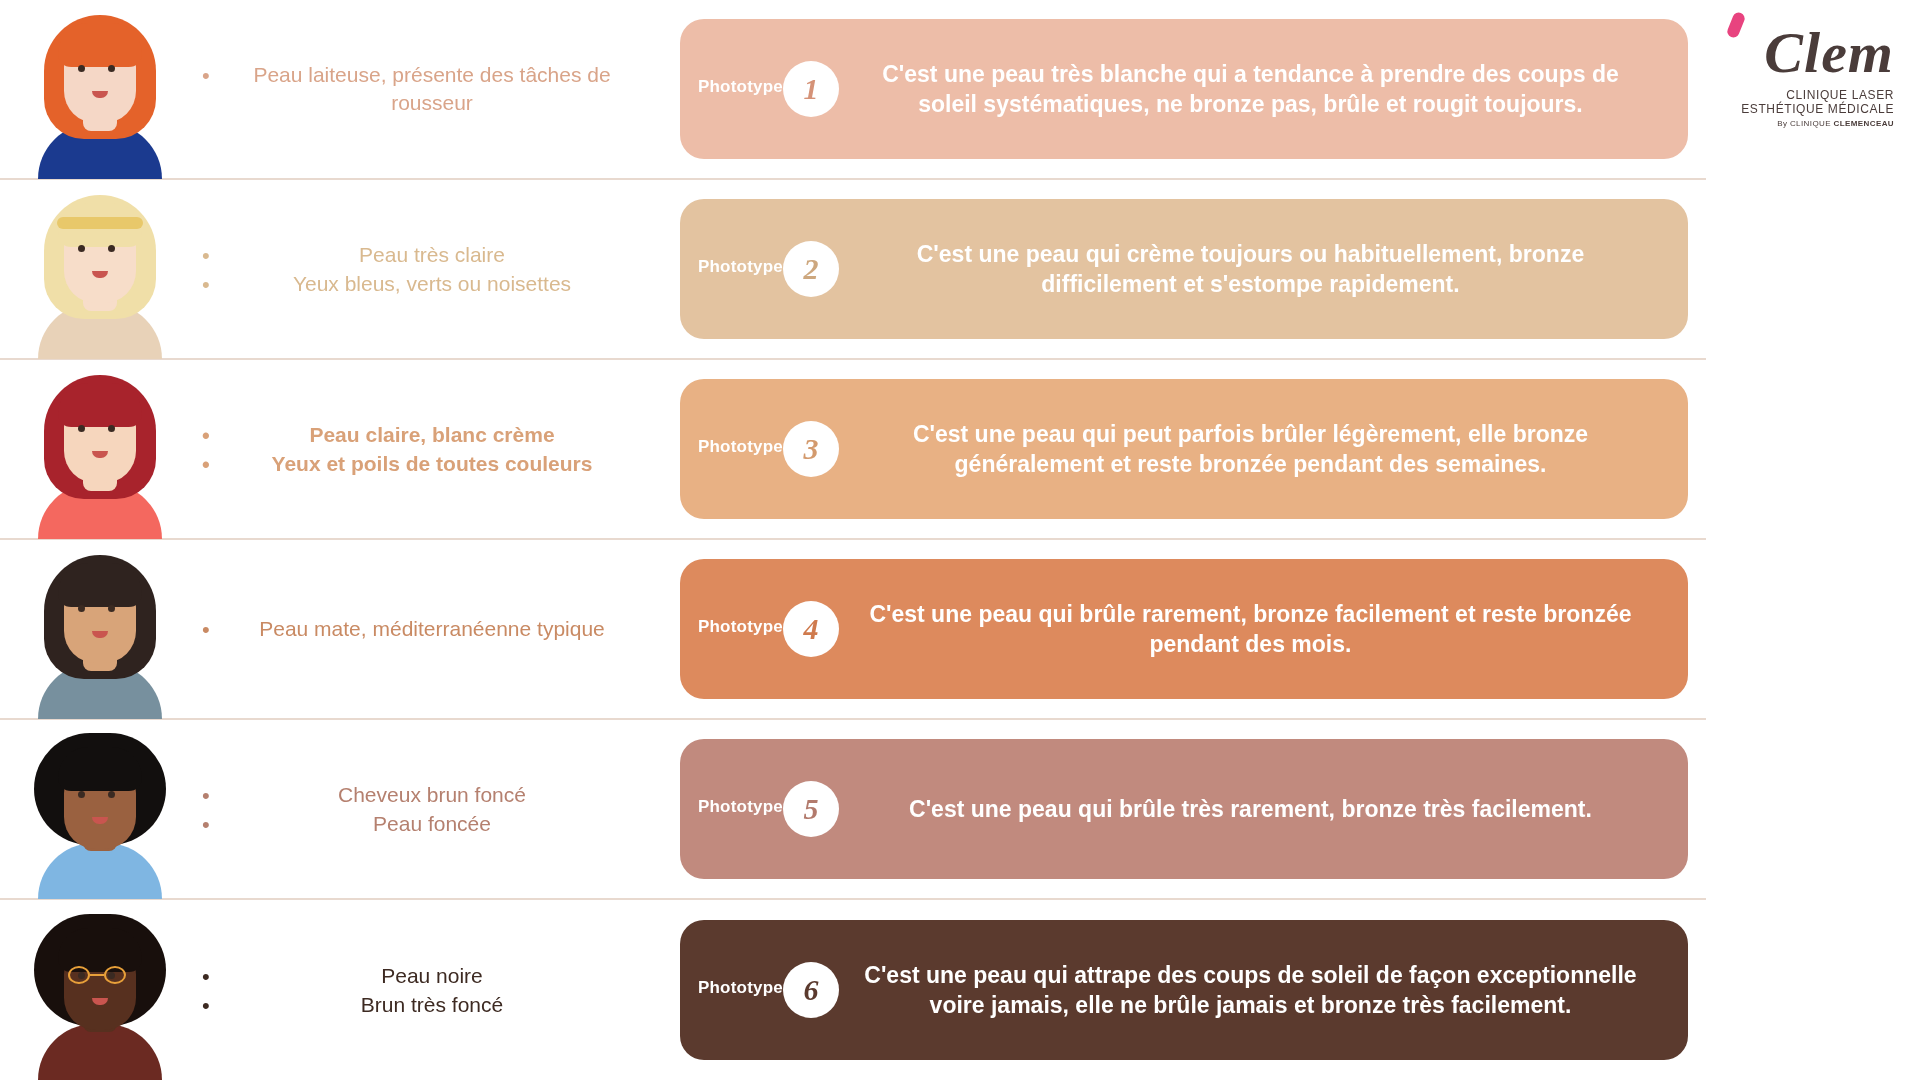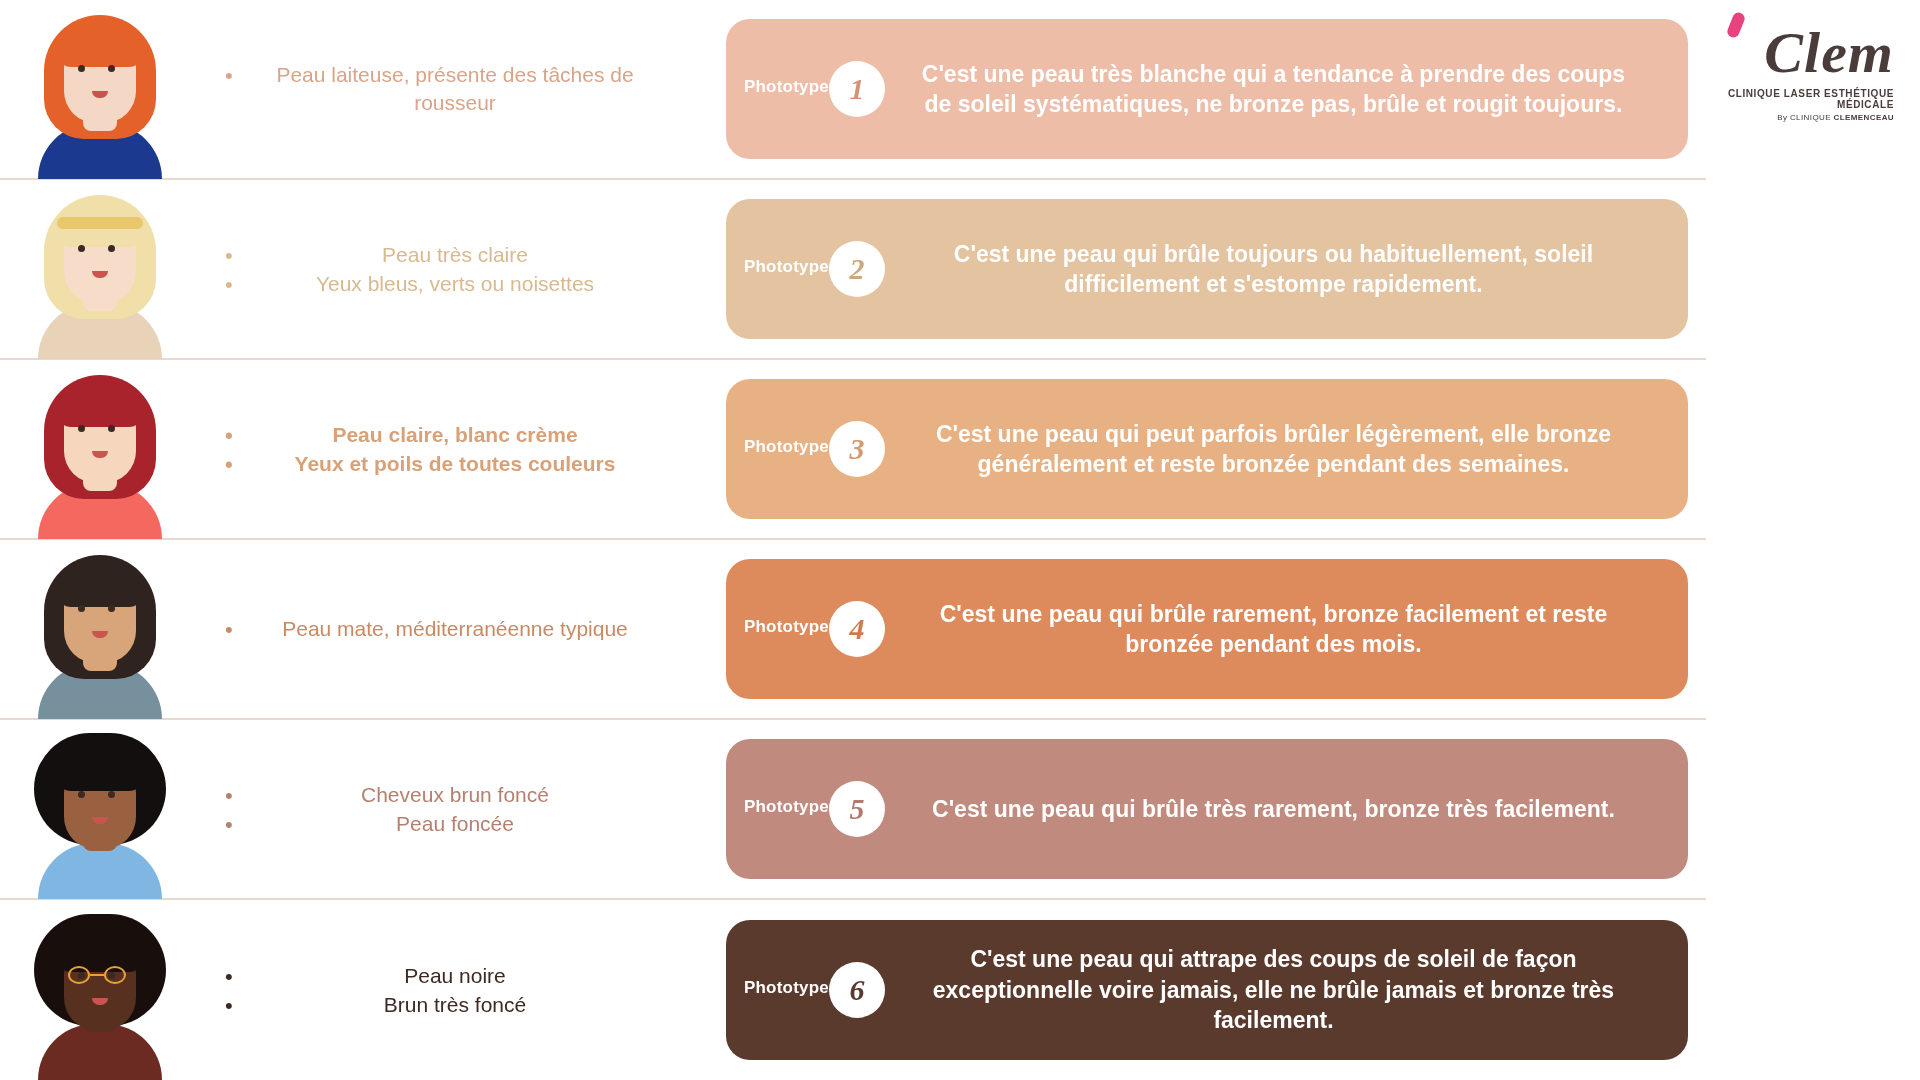--- a/index.html
+++ b/index.html
@@ -16,21 +16,20 @@
   }
 
   
   .row {
     position: relative;
     display: flex;
     align-items: center;
     height: 180px;
     width: 1706px;
     border-bottom: 2px solid #e8d9cf;
-    gap: 23px;
   }
   .row:last-child { border-bottom: none; }
 
   
   .avatar-cell {
     width: 200px;
     height: 180px;
     flex: 0 0 200px;
     position: relative;
     overflow: hidden;
@@ -223,24 +222,24 @@
   .logo-accent {
     position: absolute;
     left: 26px; top: -12px;
     width: 12px; height: 26px;
     background: #e8437f;
     border-radius: 6px;
     transform: rotate(22deg);
   }
   .logo-sub1 {
     margin-top: 6px;
-    font-size: 10px;
+    font-size: 12px;
     letter-spacing: .6px;
     color: #4a3c3a;
-    font-weight: bold;
+    font-weight: normal;
   }
   .logo-sub2 {
     margin-top: 3px;
     font-size: 8px;
     letter-spacing: .4px;
     color: #4a3c3a;
   }
   .logo-sub2 b { letter-spacing: .4px; }
 </style>
 </head>
@@ -307,21 +306,21 @@
             <li>Peau très claire</li>
             <li>Yeux bleus, verts ou noisettes</li>
           </ul>
         </div>
         <div class="banner-cell">
           <div class="banner" style="background: rgb(227, 195, 160);">
             <div class="pheader">
               <div class="ptitle">Phototype</div>
               <div class="pnum" style="color: rgb(205, 167, 126);">2</div>
             </div>
-            <div class="bdesc">C'est une peau qui brûle toujours ou habituellement, soleil difficilement et s'estompe rapidement.</div>
+            <div class="bdesc">C'est une peau qui crème toujours ou habituellement, bronze difficilement et s'estompe rapidement.</div>
           </div>
         </div>
       </div>
       <div class="row">
         <div class="avatar-cell">
           <div class="avatar">
             <div class="av-body" style="background: rgb(244, 104, 95);"></div>
             <div class="av-hair-back" style="background: rgb(168, 35, 44);"></div>
             <div class="av-neck" style="background: rgb(246, 214, 189);"></div>
             <div class="av-face" style="background: rgb(246, 214, 189);"></div>

